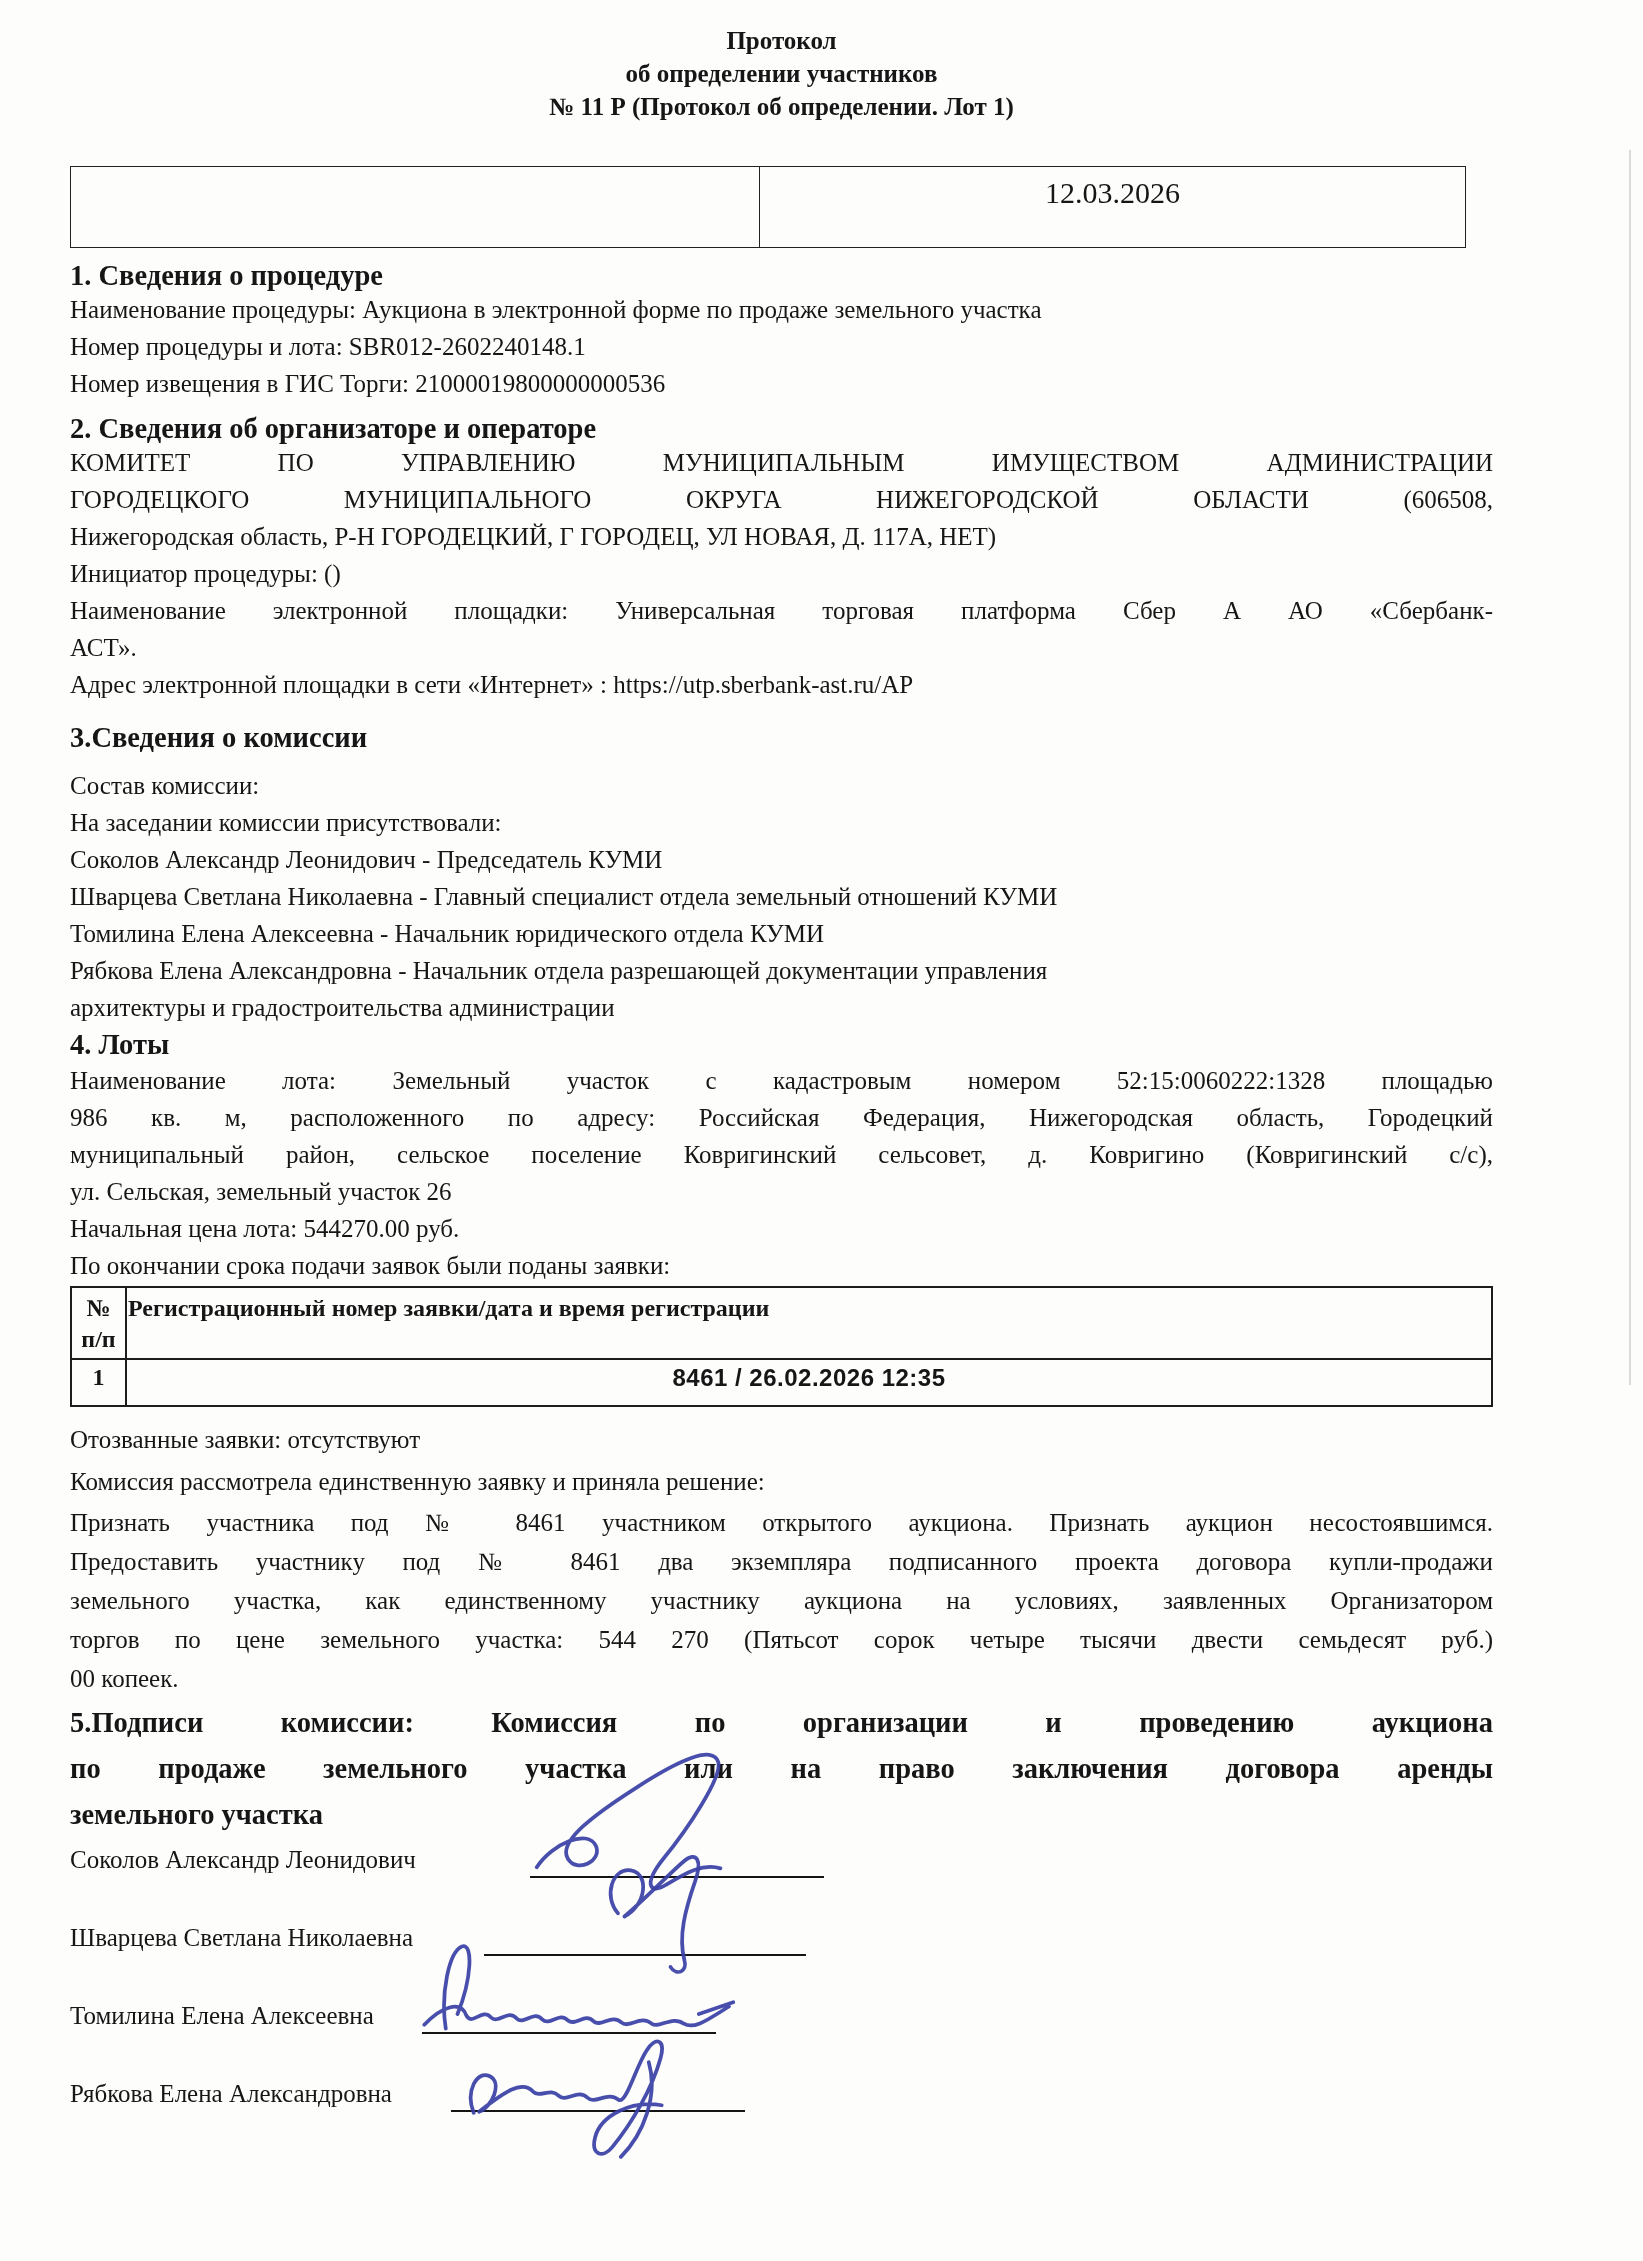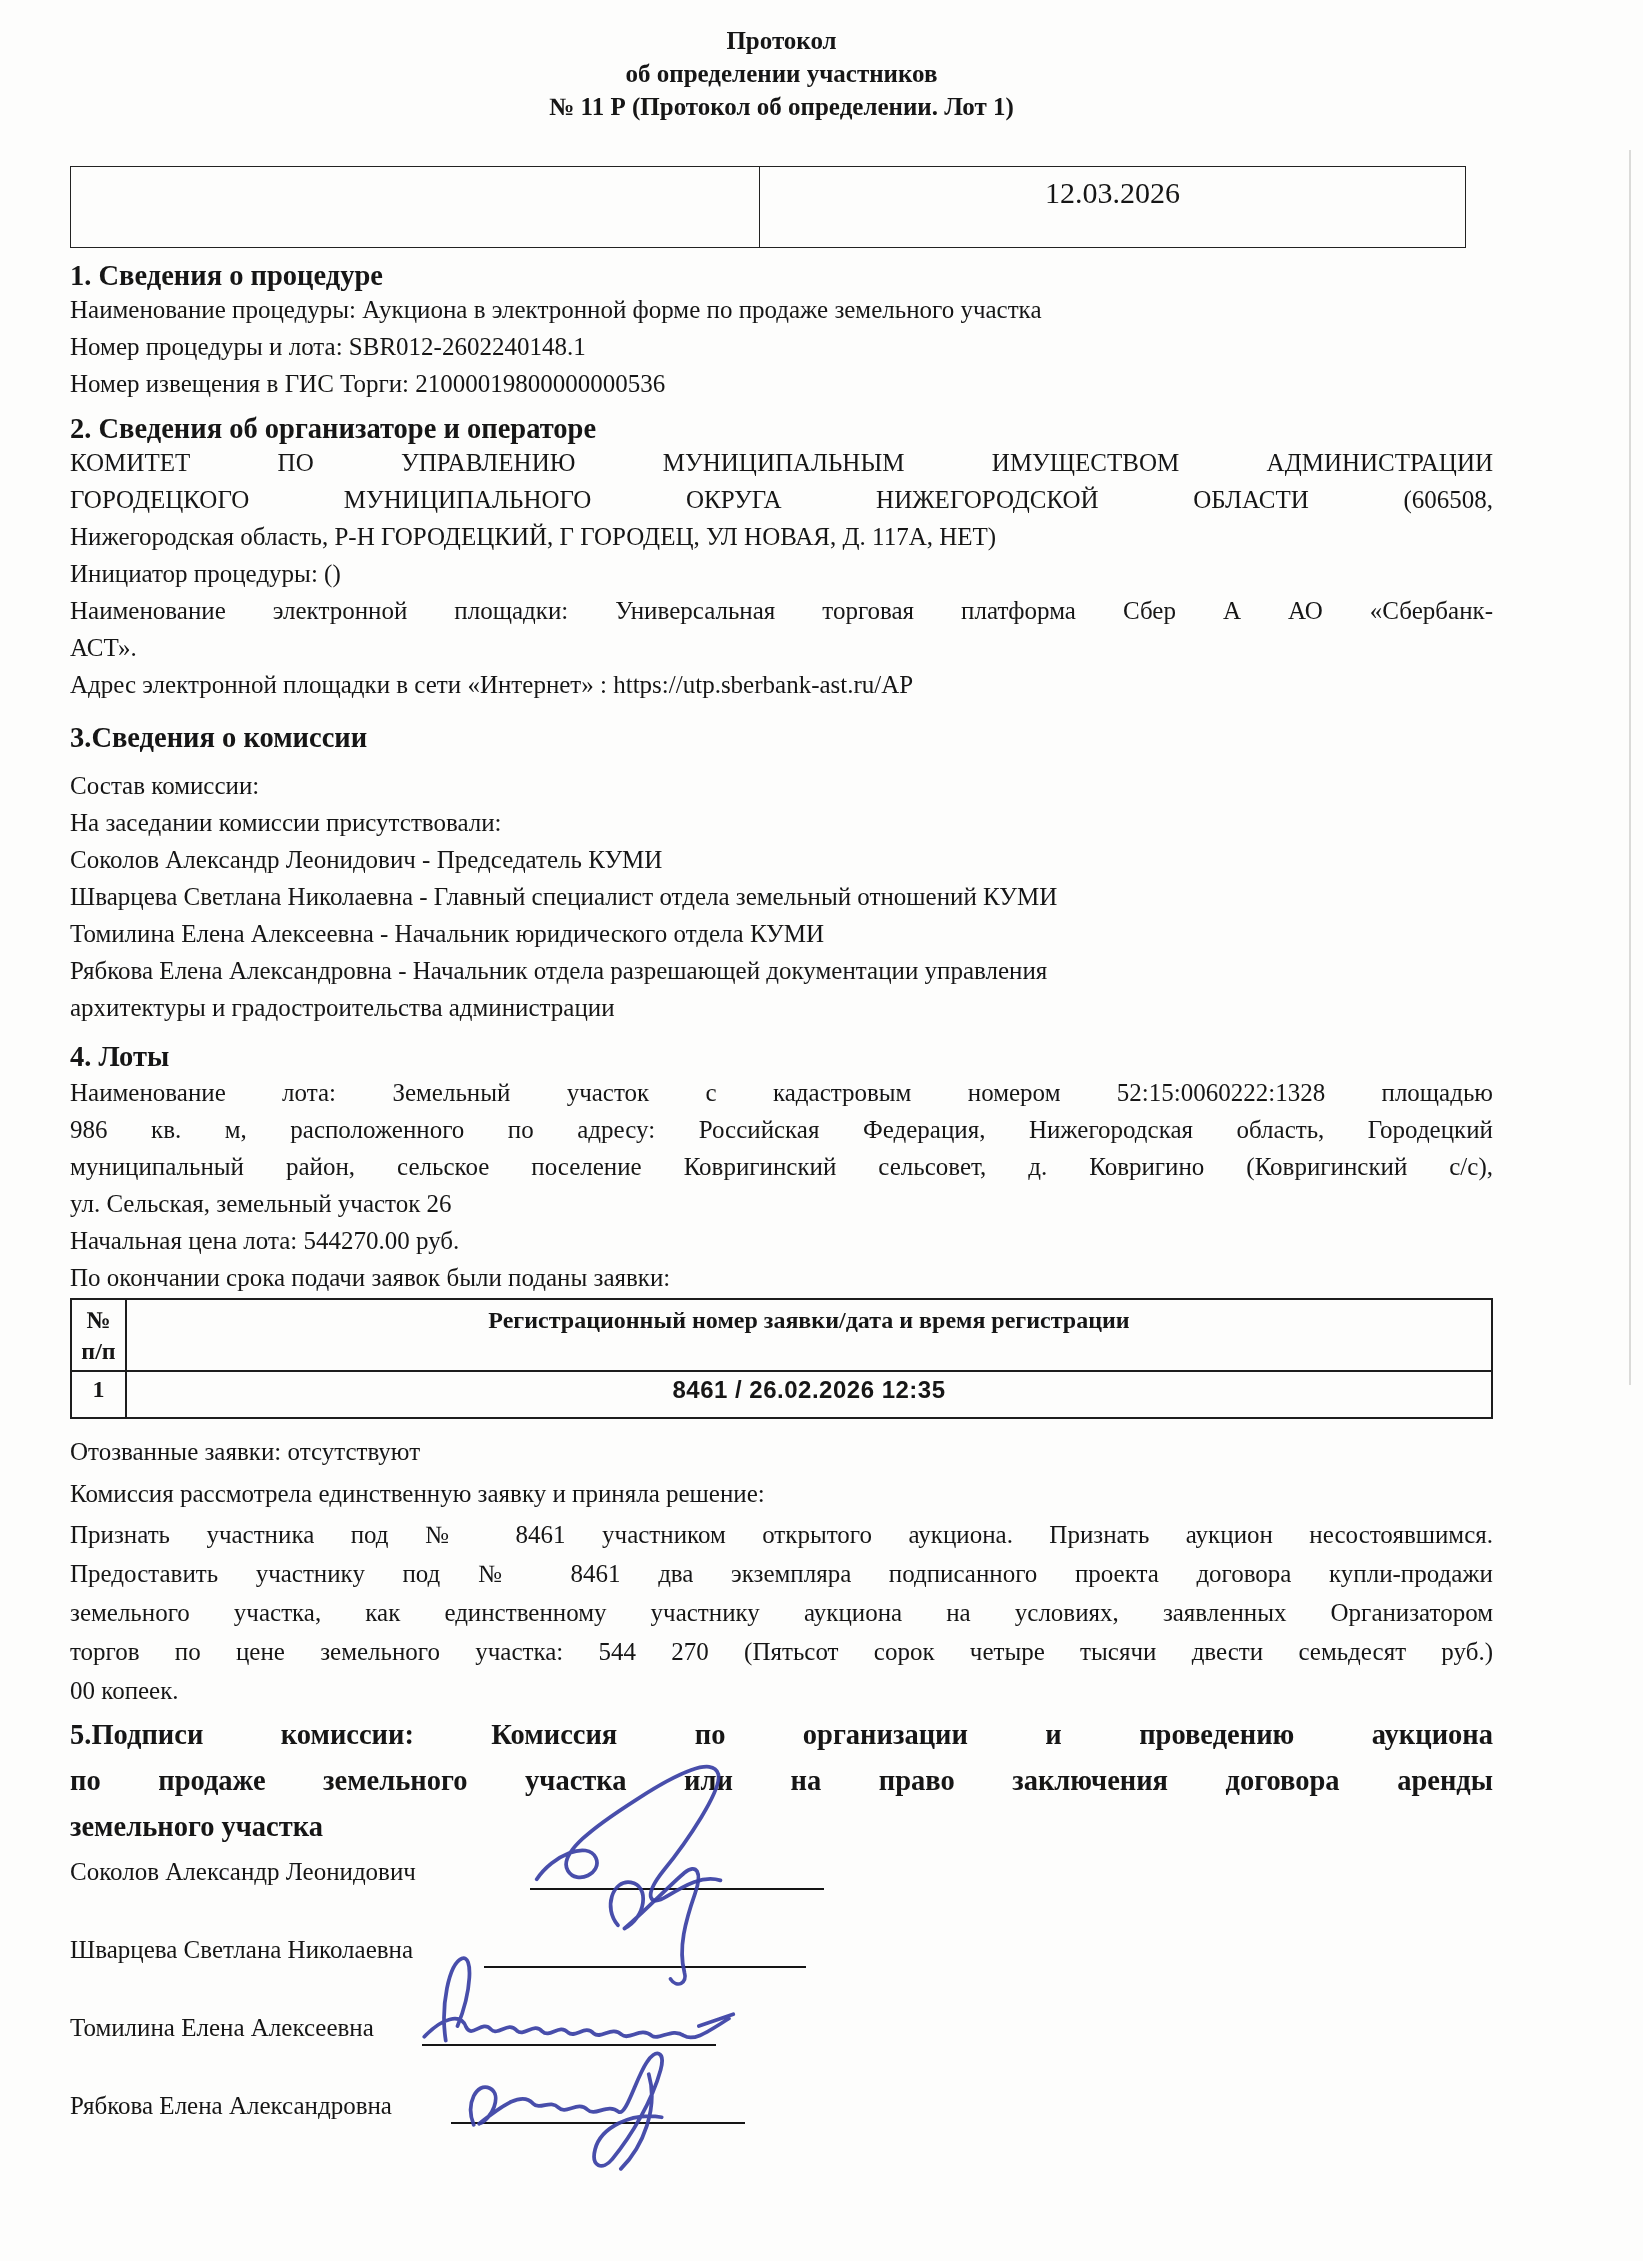--- a/index.html
+++ b/index.html
@@ -16,36 +16,36 @@
   .title { margin-top:24px; text-align:center; font-weight:bold; font-size:25px; line-height:33px; }
 
   table.hdr { margin-top:43px; width:1396px; border-collapse:collapse; }
   table.hdr td { border:1.6px solid #222; height:70px; vertical-align:top; }
   table.hdr td.c1 { width:49.4%; }
   table.hdr td.c2 { text-align:center; padding-top:8.6px; font-size:30px; }
 
   .h2 { font-size:28.5px; font-weight:bold; line-height:31px; margin-top:11.8px; }
   .h2.s1 { margin-top:12px; }
   .h2.s3 { margin-top:19px; }
-  .h2.s4 { margin-top:15px; }
+  .h2.s4 { margin-top:3px; }
 
   .line { font-size:25px; line-height:37px; }
   .jline { text-align:justify; text-align-last:justify; text-justify:inter-word; }
   .dline { font-size:25px; line-height:39px; }
   .para { margin:0; }
   .s3block { margin-top:14px; }
   .lot { margin-top:2.1px; }
   .dec { margin-top:3.2px; }
   .afterdec { margin-top:4.3px; }
 
   table.apps { margin-top:1.1px; width:1423px; border-collapse:collapse; }
   table.apps td { border:2.1px solid #1d1d1d; vertical-align:top; }
   table.apps td.n { width:51px; text-align:center; }
   .apps .hrow td { height:64px; font-weight:bold; font-size:24px; line-height:31px; padding-top:5.4px; }
-  .apps .hrow td.wide { text-align:center;margin-left:48px; }
+  .apps .hrow td.wide { text-align:left;margin-left:48px; }
   .apps .drow td { height:40px; font-size:24px; padding-top:4.3px; }
   .apps .drow td.n { font-weight:bold; }
   .apps .drow td.wide { text-align:center; font-family:"Liberation Sans","DejaVu Sans",sans-serif; font-weight:bold; letter-spacing:0.5px; }
 
   .withdrawn { margin-top:14px; }
 
   .h5 { font-size:28.5px; font-weight:bold; line-height:46px; margin-top:2.1px; }
 
   .sigs { margin-top:8px; }
   .sig-row { position:relative; height:78px; }

